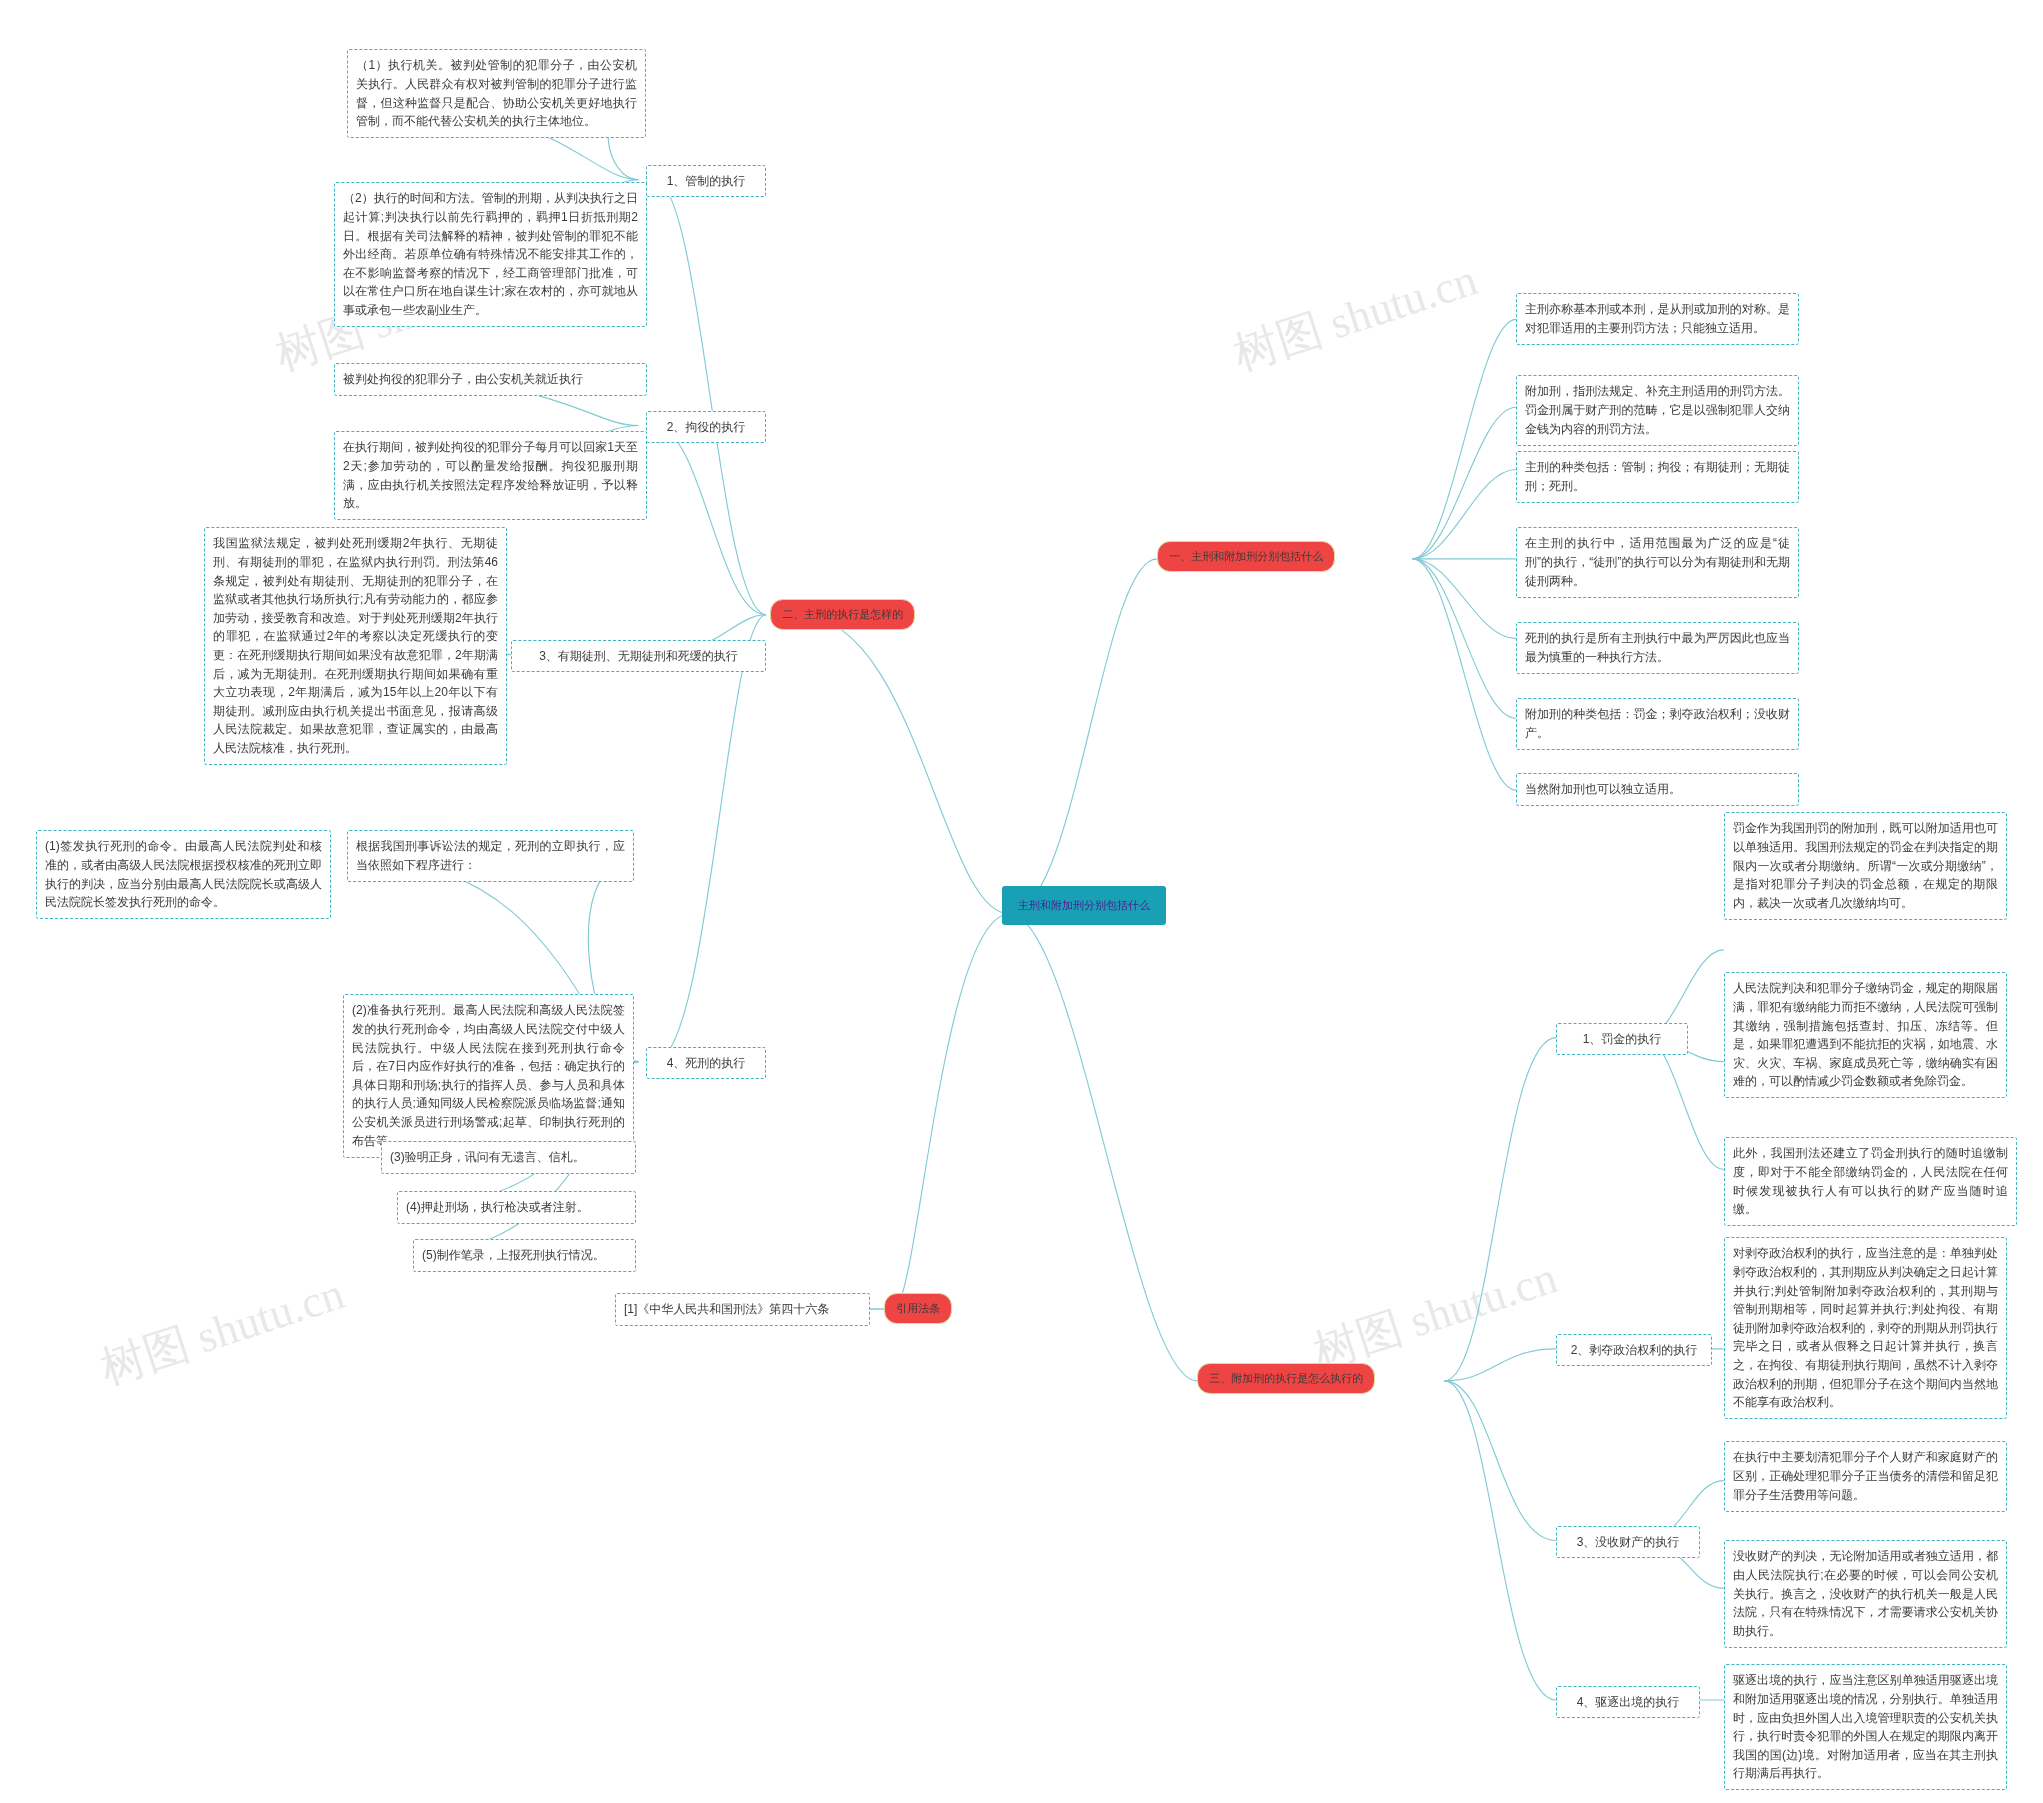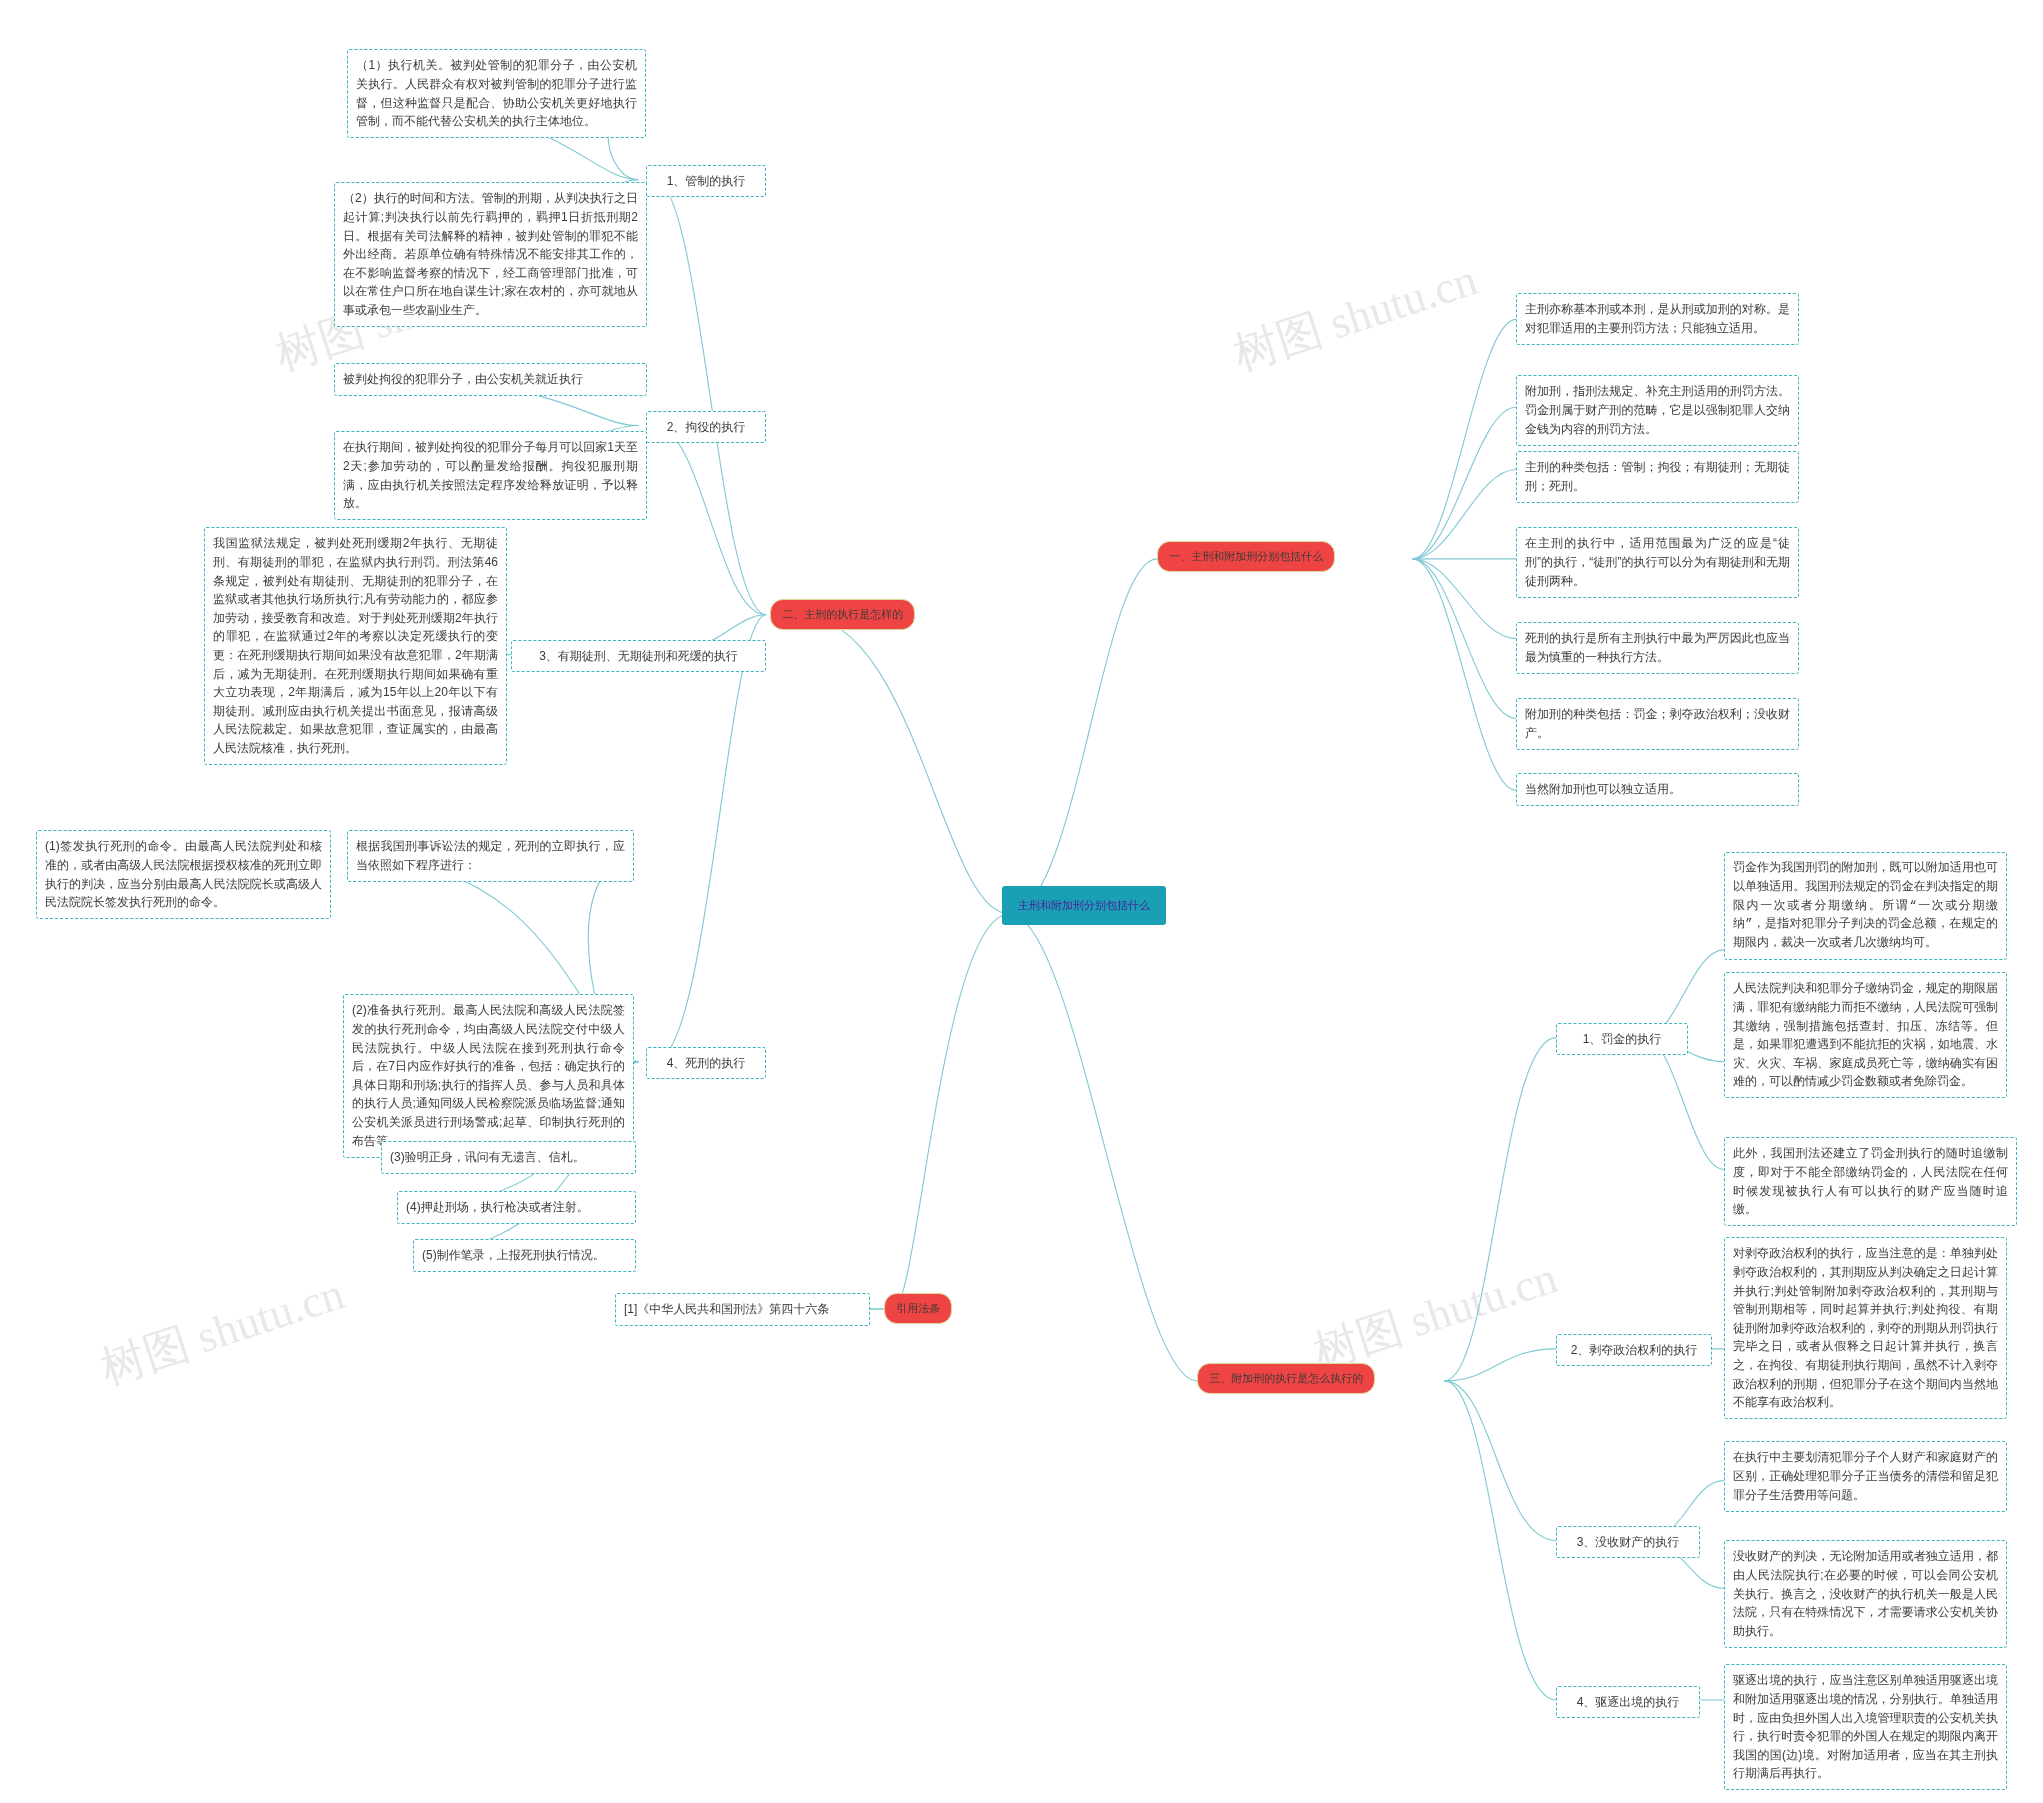--- a/index.html
+++ b/index.html
@@ -178,21 +178,21 @@
   <div class="node" style="left:1516px; top:527px; width:283px;">在主刑的执行中，适用范围最为广泛的应是“徒刑”的执行，“徒刑”的执行可以分为有期徒刑和无期徒刑两种。</div>
   <div class="node" style="left:1516px; top:622px; width:283px;">死刑的执行是所有主刑执行中最为严厉因此也应当最为慎重的一种执行方法。</div>
   <div class="node" style="left:1516px; top:698px; width:283px;">附加刑的种类包括：罚金；剥夺政治权利；没收财产。</div>
   <div class="node" style="left:1516px; top:773px; width:283px;">当然附加刑也可以独立适用。</div>
 
   <div class="node label" style="left:1556px; top:1023px; width:132px;">1、罚金的执行</div>
   <div class="node label" style="left:1556px; top:1334px; width:156px;">2、剥夺政治权利的执行</div>
   <div class="node label" style="left:1556px; top:1526px; width:144px;">3、没收财产的执行</div>
   <div class="node label" style="left:1556px; top:1686px; width:144px;">4、驱逐出境的执行</div>
 
-  <div class="node" style="left:1724px; top:852px; width:283px;font-family:Liberation Mono, monospace;">罚金作为我国刑罚的附加刑，既可以附加适用也可以单独适用。我国刑法规定的罚金在判决指定的期限内一次或者分期缴纳。所谓“一次或分期缴纳”，是指对犯罪分子判决的罚金总额，在规定的期限内，裁决一次或者几次缴纳均可。</div>
+  <div class="node" style="left:1724px; top:812px; width:283px;">罚金作为我国刑罚的附加刑，既可以附加适用也可以单独适用。我国刑法规定的罚金在判决指定的期限内一次或者分期缴纳。所谓“一次或分期缴纳”，是指对犯罪分子判决的罚金总额，在规定的期限内，裁决一次或者几次缴纳均可。</div>
   <div class="node" style="left:1724px; top:972px; width:283px;">人民法院判决和犯罪分子缴纳罚金，规定的期限届满，罪犯有缴纳能力而拒不缴纳，人民法院可强制其缴纳，强制措施包括查封、扣压、冻结等。但是，如果罪犯遭遇到不能抗拒的灾祸，如地震、水灾、火灾、车祸、家庭成员死亡等，缴纳确实有困难的，可以酌情减少罚金数额或者免除罚金。</div>
   <div class="node" style="left:1724px; top:1137px; width:293px;">此外，我国刑法还建立了罚金刑执行的随时追缴制度，即对于不能全部缴纳罚金的，人民法院在任何时候发现被执行人有可以执行的财产应当随时追缴。</div>
   <div class="node" style="left:1724px; top:1237px; width:283px;">对剥夺政治权利的执行，应当注意的是：单独判处剥夺政治权利的，其刑期应从判决确定之日起计算并执行;判处管制附加剥夺政治权利的，其刑期与管制刑期相等，同时起算并执行;判处拘役、有期徒刑附加剥夺政治权利的，剥夺的刑期从刑罚执行完毕之日，或者从假释之日起计算并执行，换言之，在拘役、有期徒刑执行期间，虽然不计入剥夺政治权利的刑期，但犯罪分子在这个期间内当然地不能享有政治权利。</div>
   <div class="node" style="left:1724px; top:1441px; width:283px;">在执行中主要划清犯罪分子个人财产和家庭财产的区别，正确处理犯罪分子正当债务的清偿和留足犯罪分子生活费用等问题。</div>
   <div class="node" style="left:1724px; top:1540px; width:283px;">没收财产的判决，无论附加适用或者独立适用，都由人民法院执行;在必要的时候，可以会同公安机关执行。换言之，没收财产的执行机关一般是人民法院，只有在特殊情况下，才需要请求公安机关协助执行。</div>
   <div class="node" style="left:1724px; top:1664px; width:283px;">驱逐出境的执行，应当注意区别单独适用驱逐出境和附加适用驱逐出境的情况，分别执行。单独适用时，应由负担外国人出入境管理职责的公安机关执行，执行时责令犯罪的外国人在规定的期限内离开我国的国(边)境。对附加适用者，应当在其主刑执行期满后再执行。</div>
 
 </div>
 
 

